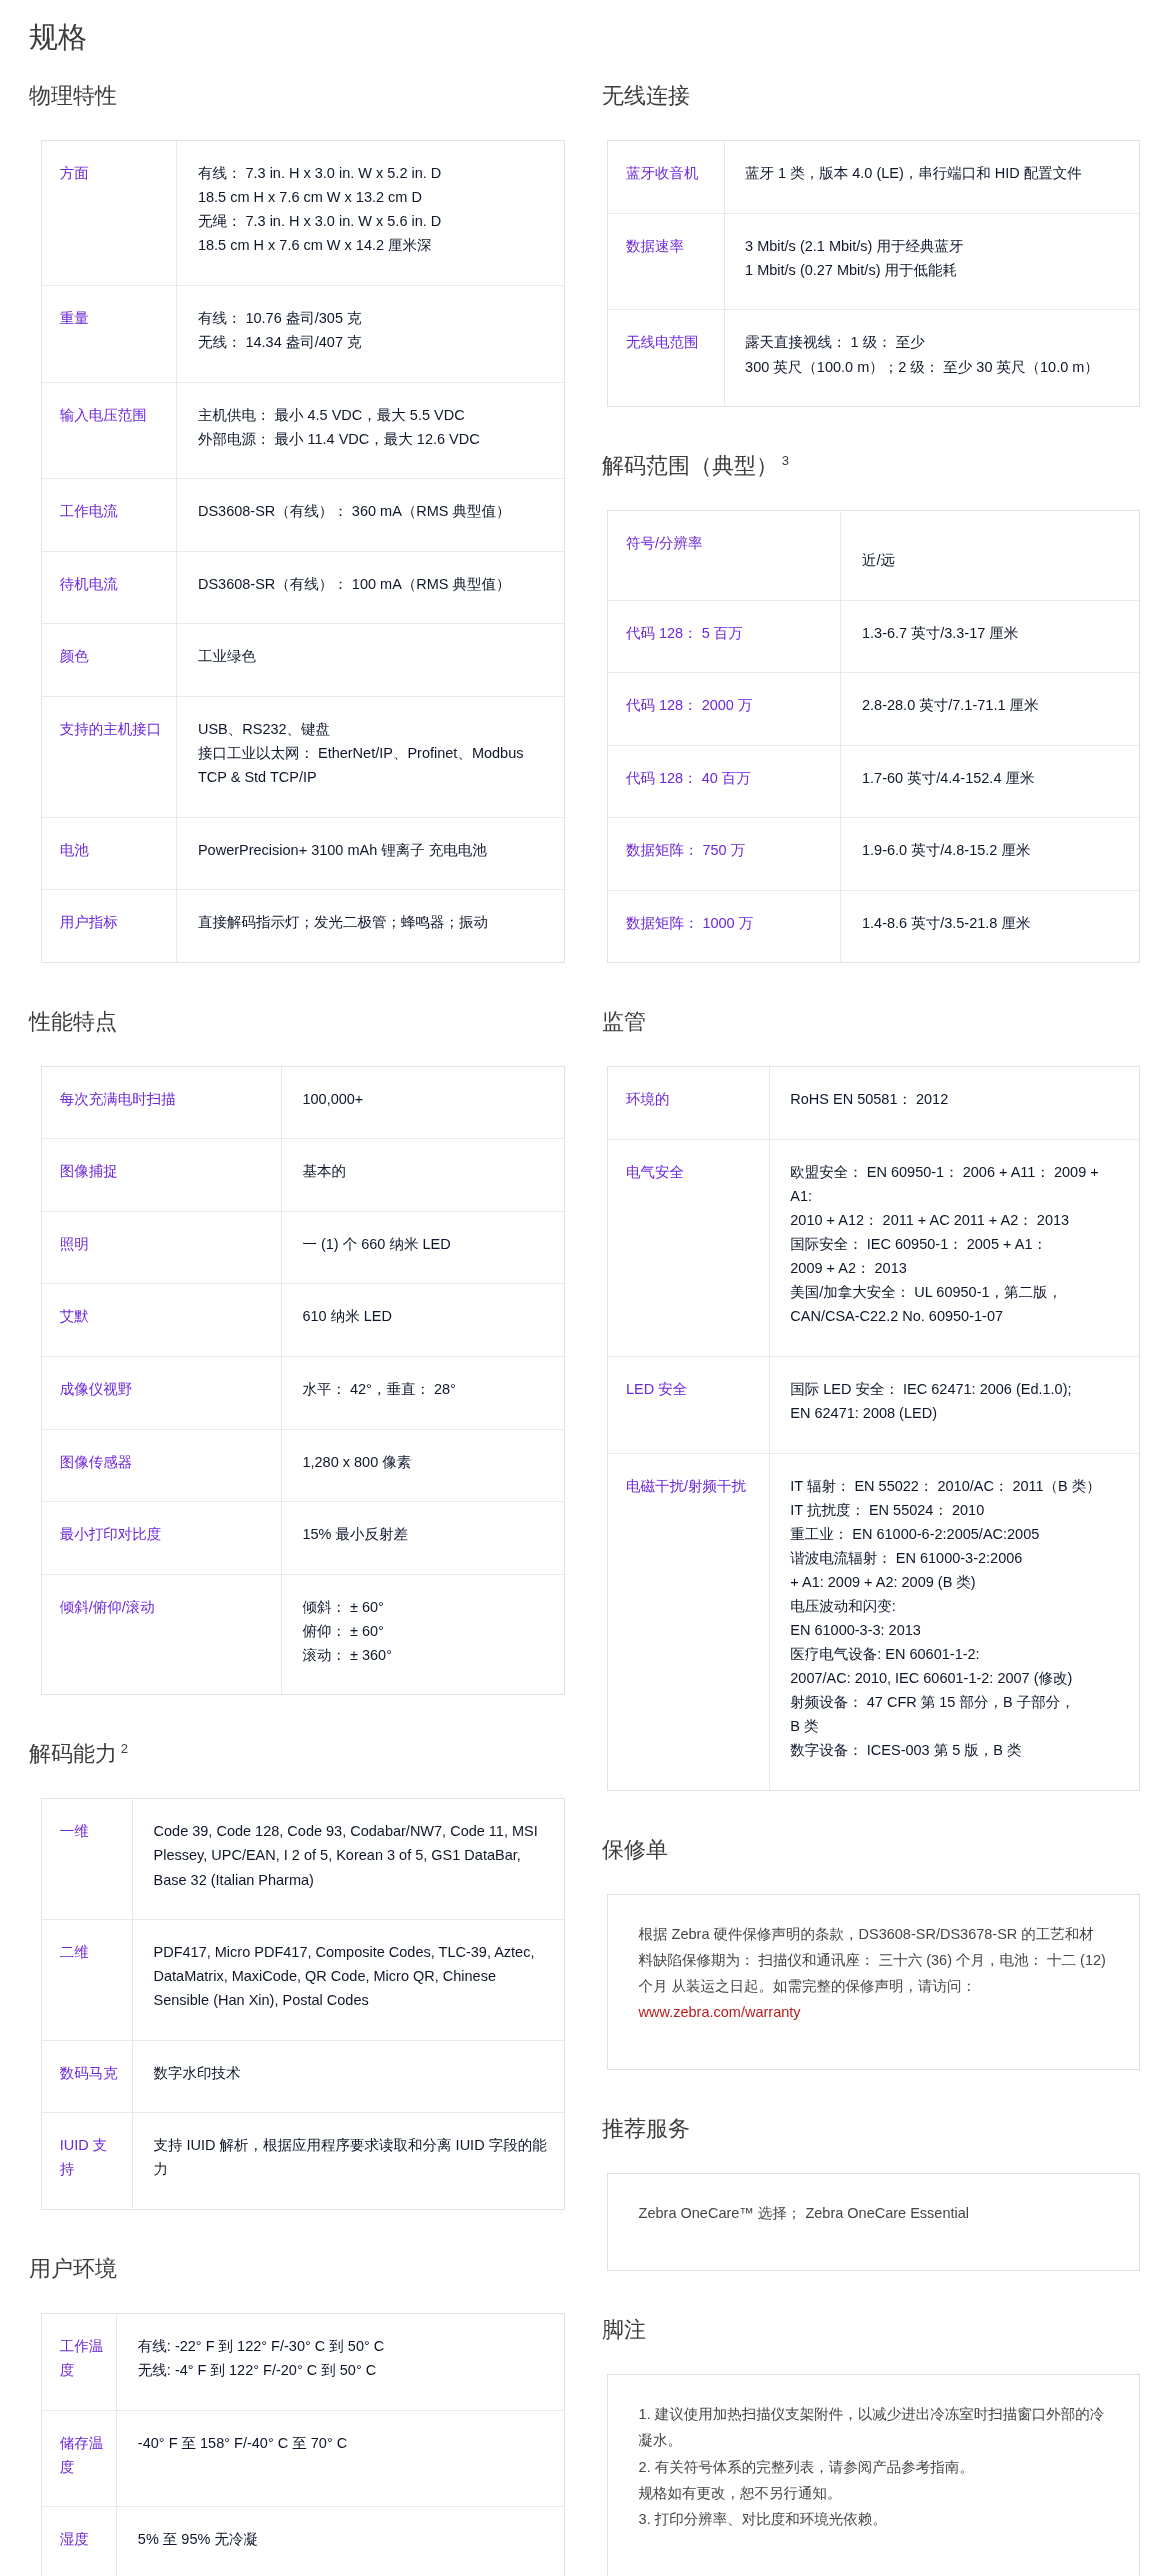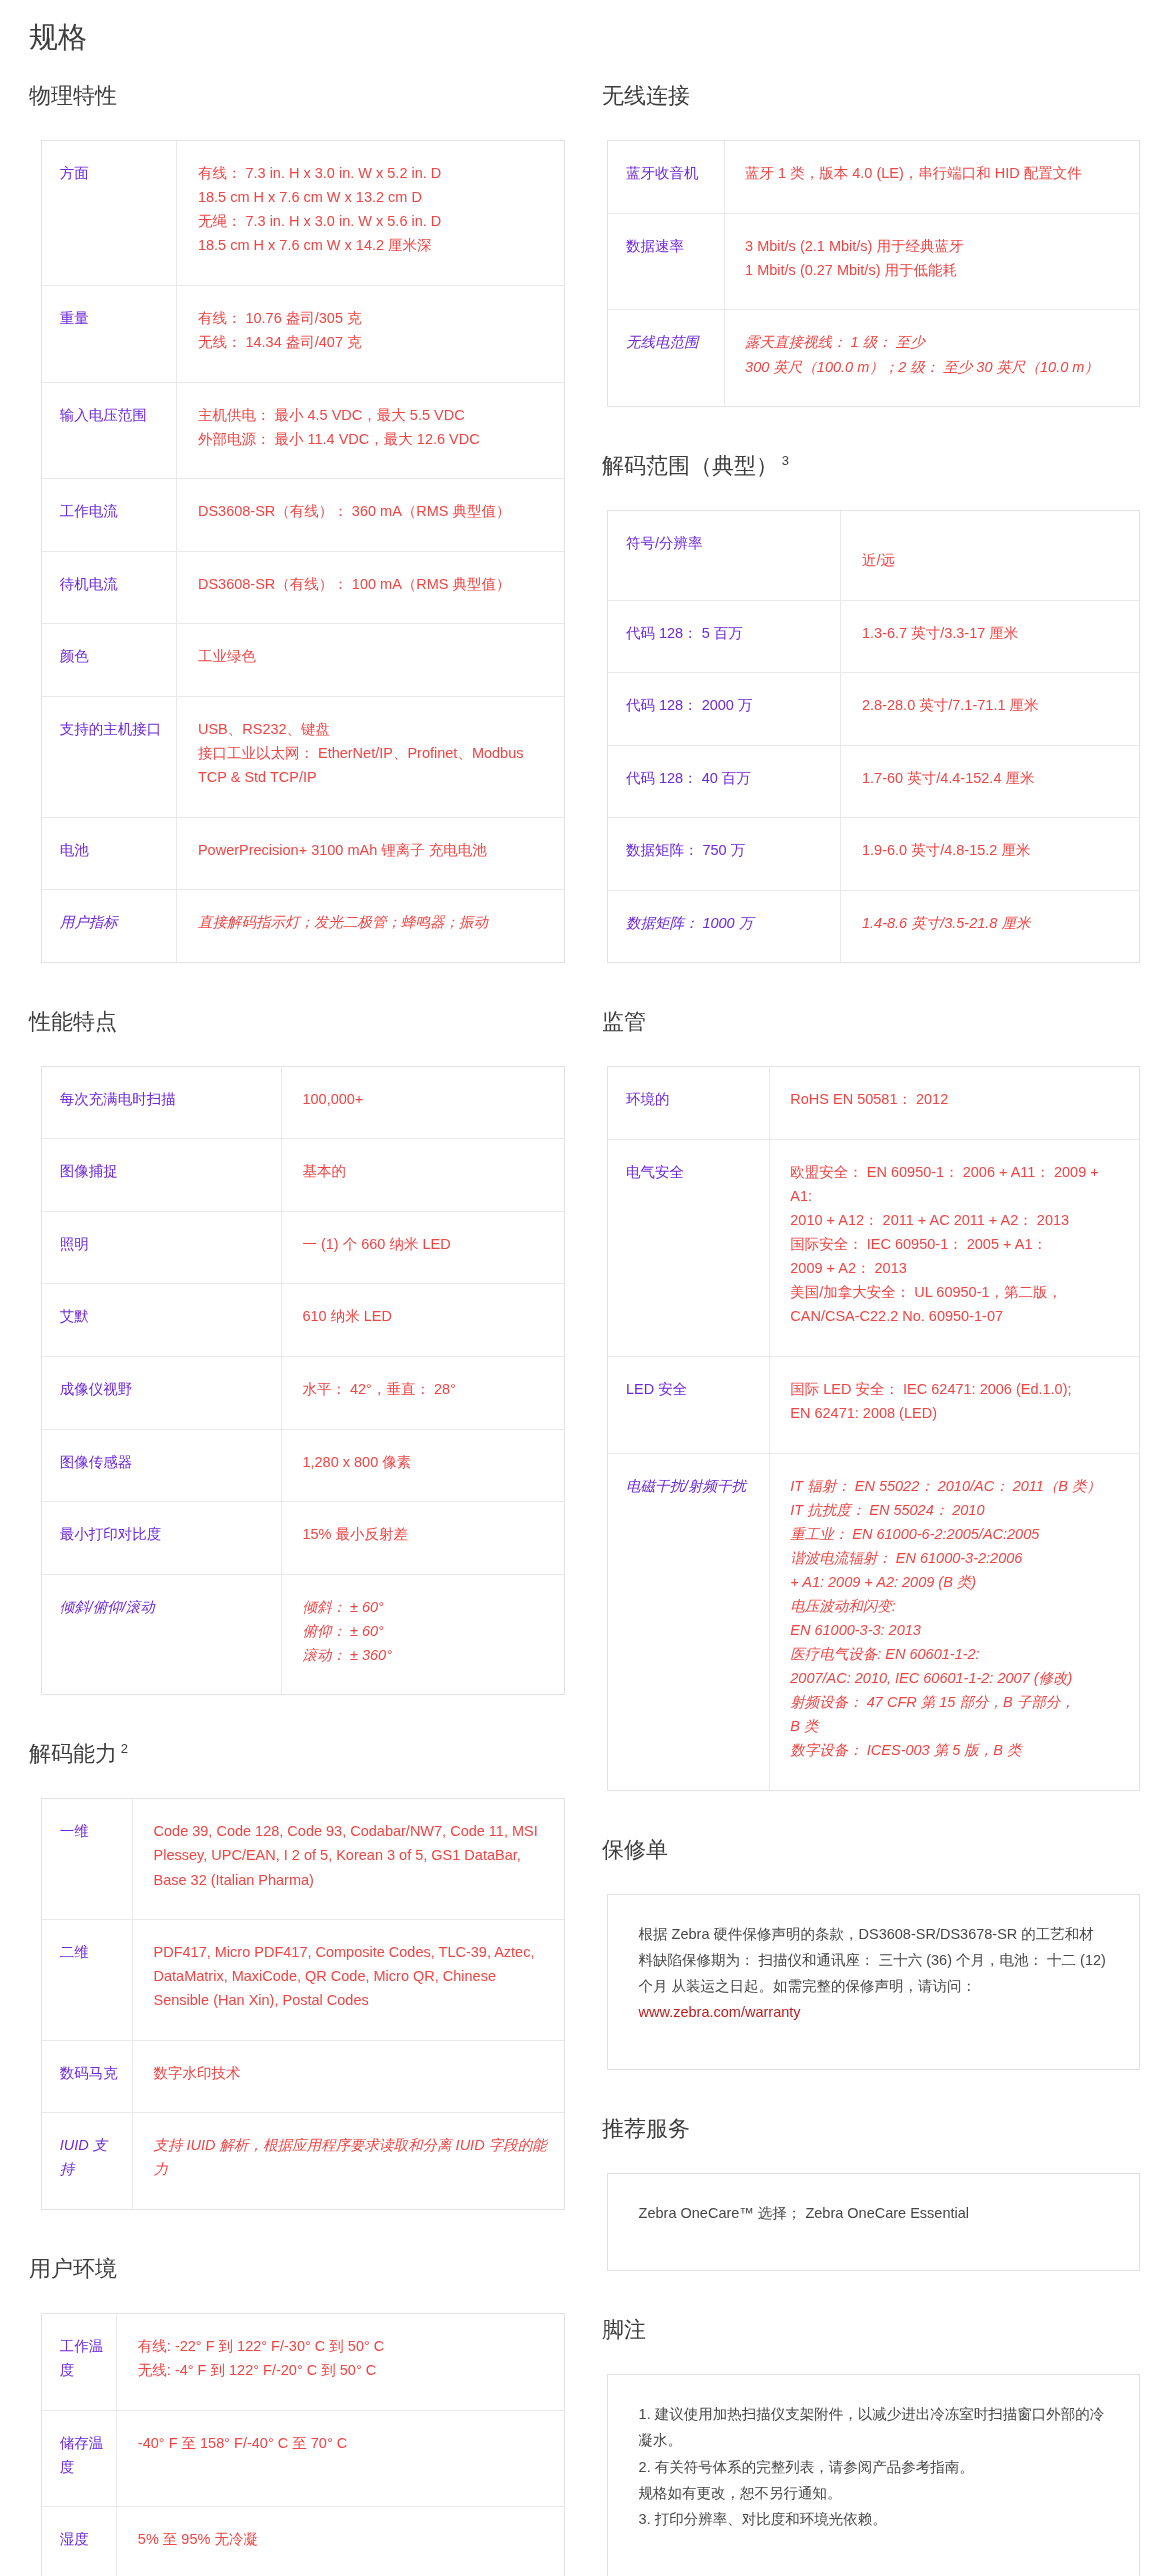--- a/index.html
+++ b/index.html
@@ -13,24 +13,24 @@
   .page-title{font-size:29px;font-weight:400;color:#3d3d3d;margin:6.1px 0 23px;}
   .columns{display:flex;gap:37px;align-items:flex-start;}
   .col{flex:0 0 536px;min-width:0;}
   .col-right{flex:0 0 538px;}
   section h2{font-size:22px;font-weight:400;color:#3d3d3d;margin:44px 0 29px;}
   .col section:first-child h2{margin-top:0;}
   h2 sup{font-size:13px;margin-left:3.8px;color:#3d3d3d;}
   .spec-table{border:0.8px solid #e2e2e2;margin-left:11.5px;background:#fff;}
   .col-right .spec-table{margin-left:4.6px;}
   .spec-row{display:flex;border-bottom:0.8px solid #e9e9e9;}
-  .spec-row:last-child{border-bottom:0;font-style:italic;}
+  .spec-row:last-child{border-bottom:0;}
   .spec-label{flex:0 0 26%;box-sizing:border-box;border-right:0.8px solid #e9e9e9;
     padding:20px 12.2px 27.5px 18.3px;line-height:1.66;color:#6d28d9;}
-  .spec-value{flex:1;min-width:0;padding:20px 17px 27.5px 20.6px;line-height:1.66;color:#ef4444;}
+  .spec-value{flex:1;min-width:0;padding:20px 17px 27.5px 20.6px;line-height:1.66;color:#0f172a;}
   .spec-line{margin:0;}
   .tbl-physical    .spec-label{flex-basis:26%;}
   .tbl-performance .spec-label{flex-basis:46%;}
   .tbl-decode      .spec-label{flex-basis:17.5%;}
   .tbl-environment .spec-label{flex-basis:14.5%;}
   .tbl-wireless    .spec-label{flex-basis:22%;}
   .tbl-ranges      .spec-label{flex-basis:44%;}
   .tbl-regulatory  .spec-label{flex-basis:30.5%;}
   .header-row .spec-value{padding-top:37px;}
   .note-box{border:0.8px solid #e0e0e0;margin-left:4.6px;padding:26px 31px 44px;line-height:1.8;background:#fff;}

